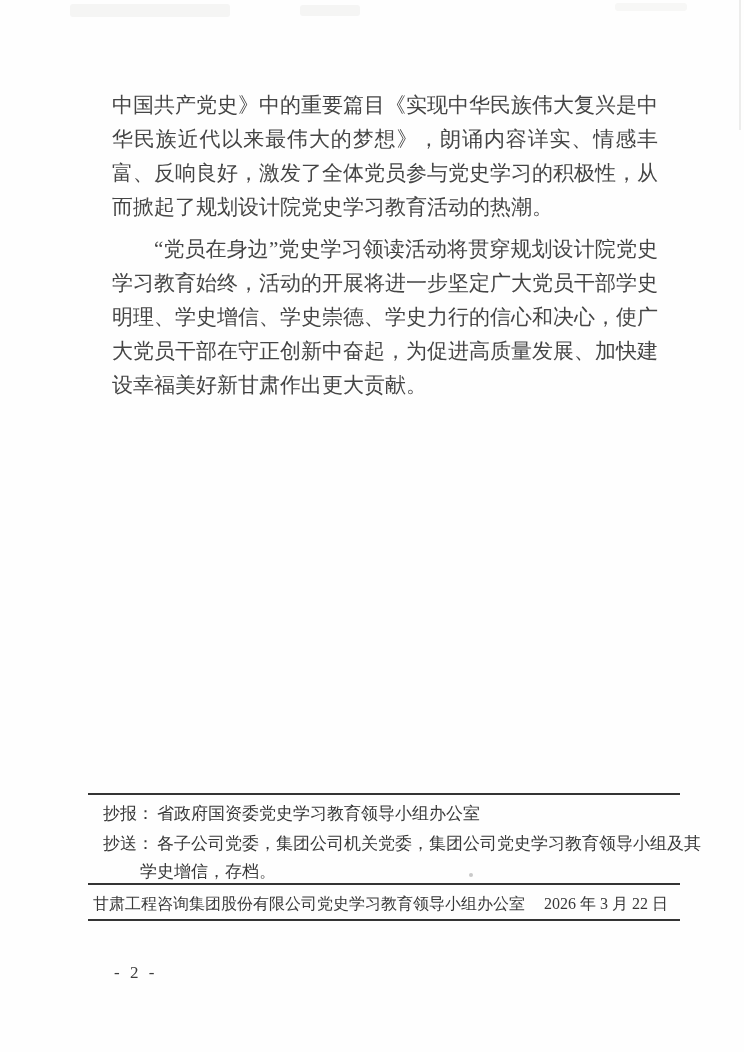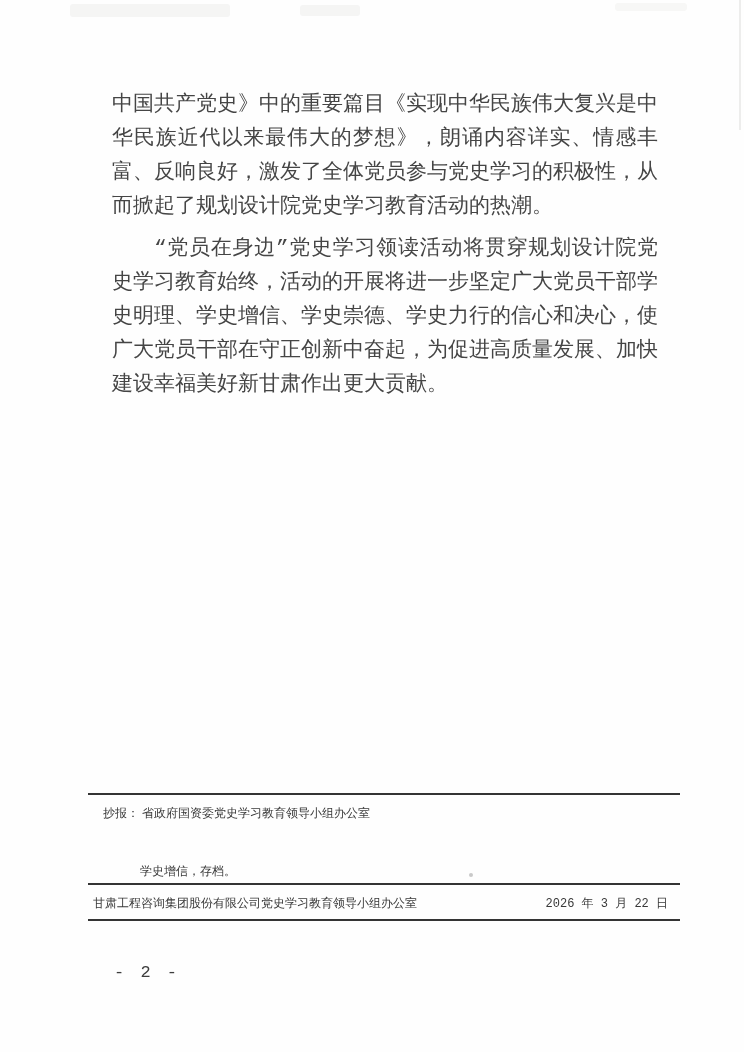--- a/index.html
+++ b/index.html
@@ -8,21 +8,21 @@
     --footer-ink:#383838;
     --rule:#343434;
   }
   html,body{margin:0;padding:0;background:#fff;}
   .page{
     position:relative;
     width:744px;
     height:1052px;
     background:var(--paper);
     overflow:hidden;
-    font-family:Liberation Mono, monospace;
+    font-family:Liberation Serif, serif;
     color:var(--ink);
   }
   
   .artifact{position:absolute;background:#f5f5f4;border-radius:3px;}
   .artifact-1{left:70px;top:4px;width:160px;height:13px;}
   .artifact-2{left:300px;top:5px;width:60px;height:11px;}
   .artifact-3{left:615px;top:3px;width:72px;height:8px;background:#f7f7f6;}
   .artifact-4{left:469px;top:873px;width:4px;height:4px;background:#c9c9c9;border-radius:50%;}
   .edge-shadow{position:absolute;right:3px;top:0;width:2px;height:130px;background:#ededec;}
 
@@ -44,40 +44,40 @@
   .sep{position:absolute;left:88px;width:592px;height:2px;background:var(--rule);}
   .sep-1{top:793px;}
   .sep-2{top:883px;}
   .sep-3{top:919px;}
 
   
   .footer-row{
     position:absolute;
     left:103px;
     width:590px;
-    font-size:12px;
+    font-size:17px;
     line-height:24px;
     color:var(--footer-ink);
     white-space:nowrap;
   }
   .copy-report{top:802px;}
   .copy-send{top:832px;}
   .copy-send-2{top:860px;padding-left:37px;}
   .footer-label{margin-right:3px;}
 
   
   .issuer-row{
     position:absolute;
     left:93px;
     top:892px;
     width:575px;
     display:flex;
     justify-content:space-between;
     align-items:baseline;
-    font-size:12px;
+    font-size:16px;
     line-height:24px;
     color:var(--footer-ink);
     white-space:nowrap;
   }
 
   .page-number{
     position:absolute;
     left:114px;
     top:963px;
     font-size:17px;
@@ -100,20 +100,23 @@
     <p class="para para-continued">中国共产党史》中的重要篇目《实现中华民族伟大复兴是中华民族近代以来最伟大的梦想》，朗诵内容详实、情感丰富、反响良好，激发了全体党员参与党史学习的积极性，从而掀起了规划设计院党史学习教育活动的热潮。</p>
     <p class="para para-indent">“党员在身边”党史学习领读活动将贯穿规划设计院党史学习教育始终，活动的开展将进一步坚定广大党员干部学史明理、学史增信、学史崇德、学史力行的信心和决心，使广大党员干部在守正创新中奋起，为促进高质量发展、加快建设幸福美好新甘肃作出更大贡献。</p>
   </div>
 
   <div class="sep sep-1"></div>
 
   <div class="footer-row copy-report">
     <span class="footer-label">抄报：</span><span>省政府国资委党史学习教育领导小组办公室</span>
   </div>
 
+  <div class="footer-row copy-send">
+    <span class="footer-label">抄送：</span><span>各子公司党委，集团公司机关党委，集团公司党史学习教育领导小组及其</span>
+  </div>
 
   <div class="footer-row copy-send-2">
     <span>学史增信，存档。</span>
   </div>
 
   <div class="sep sep-2"></div>
 
   <div class="issuer-row">
     <span>甘肃工程咨询集团股份有限公司党史学习教育领导小组办公室</span>
     <span>2026 年 3 月 22 日</span>

